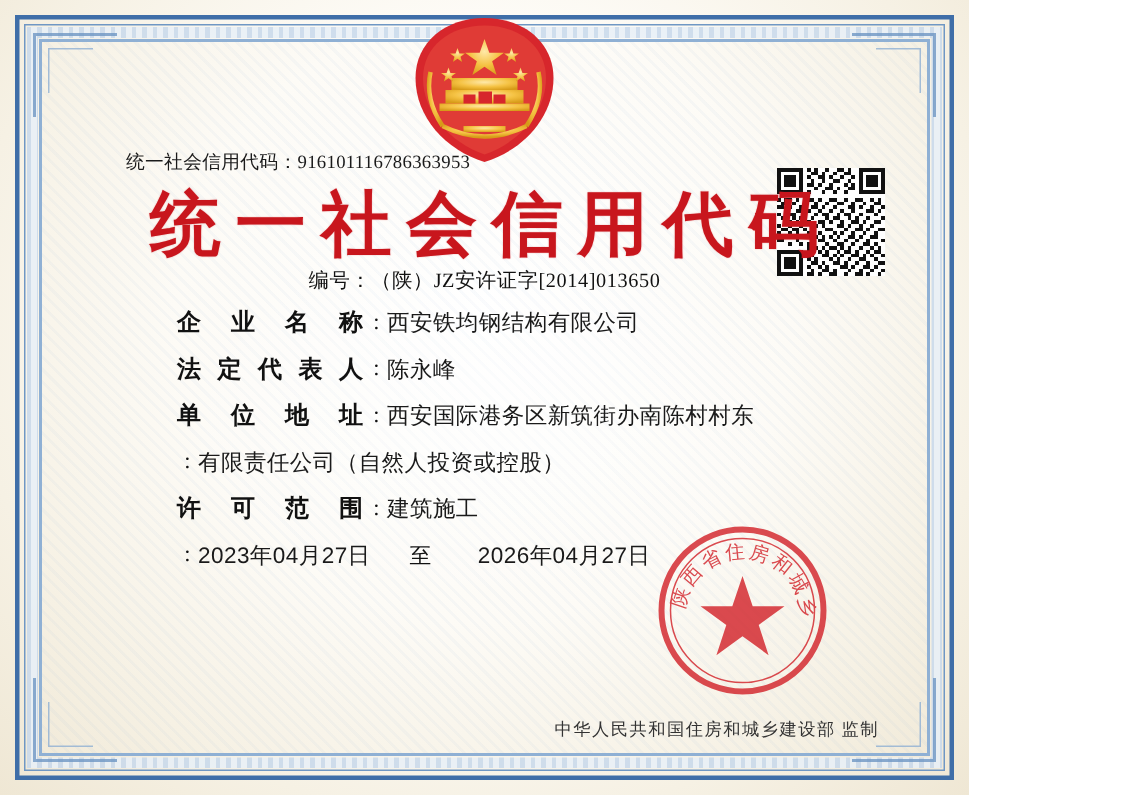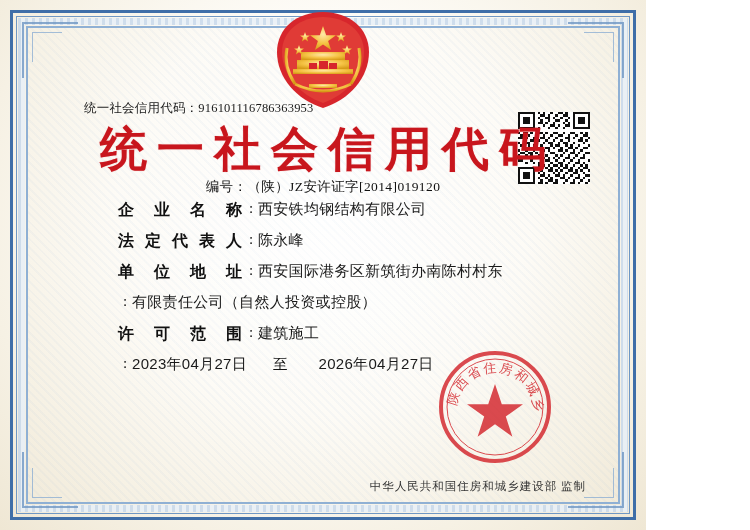--- a/index.html
+++ b/index.html
@@ -147,21 +147,21 @@
 
   
   .fields {
     position: absolute;
     left: 118px;
     top: 200px;
     right: 60px;
   }
   .row {
     display: flex;
-    align-items: flex-start;
+    align-items: center;
     height: 31px;
     margin-bottom: 0px;
   }
   .row-label {
     width: 126px;
     font-size: 16px;
     color: #111;
     letter-spacing: 2px;
     text-align: justify;
     text-align-last: justify;
@@ -524,21 +524,21 @@
           <rect x="21" y="28" width="2" height="1"></rect>
           <rect x="24" y="28" width="1" height="1"></rect>
           <rect x="27" y="28" width="1" height="1"></rect>
       </g>
     </svg>
   </div>
 
   <div class="title">统一社会信用代码</div>
 
   <div class="cert-no">
-    <span>编号：</span><span>（陕）JZ安许证字[2014]019120</span>
+    <span>编号：</span><span>（陕）JZ安许证字[2014]013650</span>
   </div>
 
   <div class="fields">
 
     <div class="row">
       <span class="row-label">企业名称</span>
       <span class="row-colon">:</span>
       <span class="row-value">西安铁均钢结构有限公司</span>
     </div>
 

